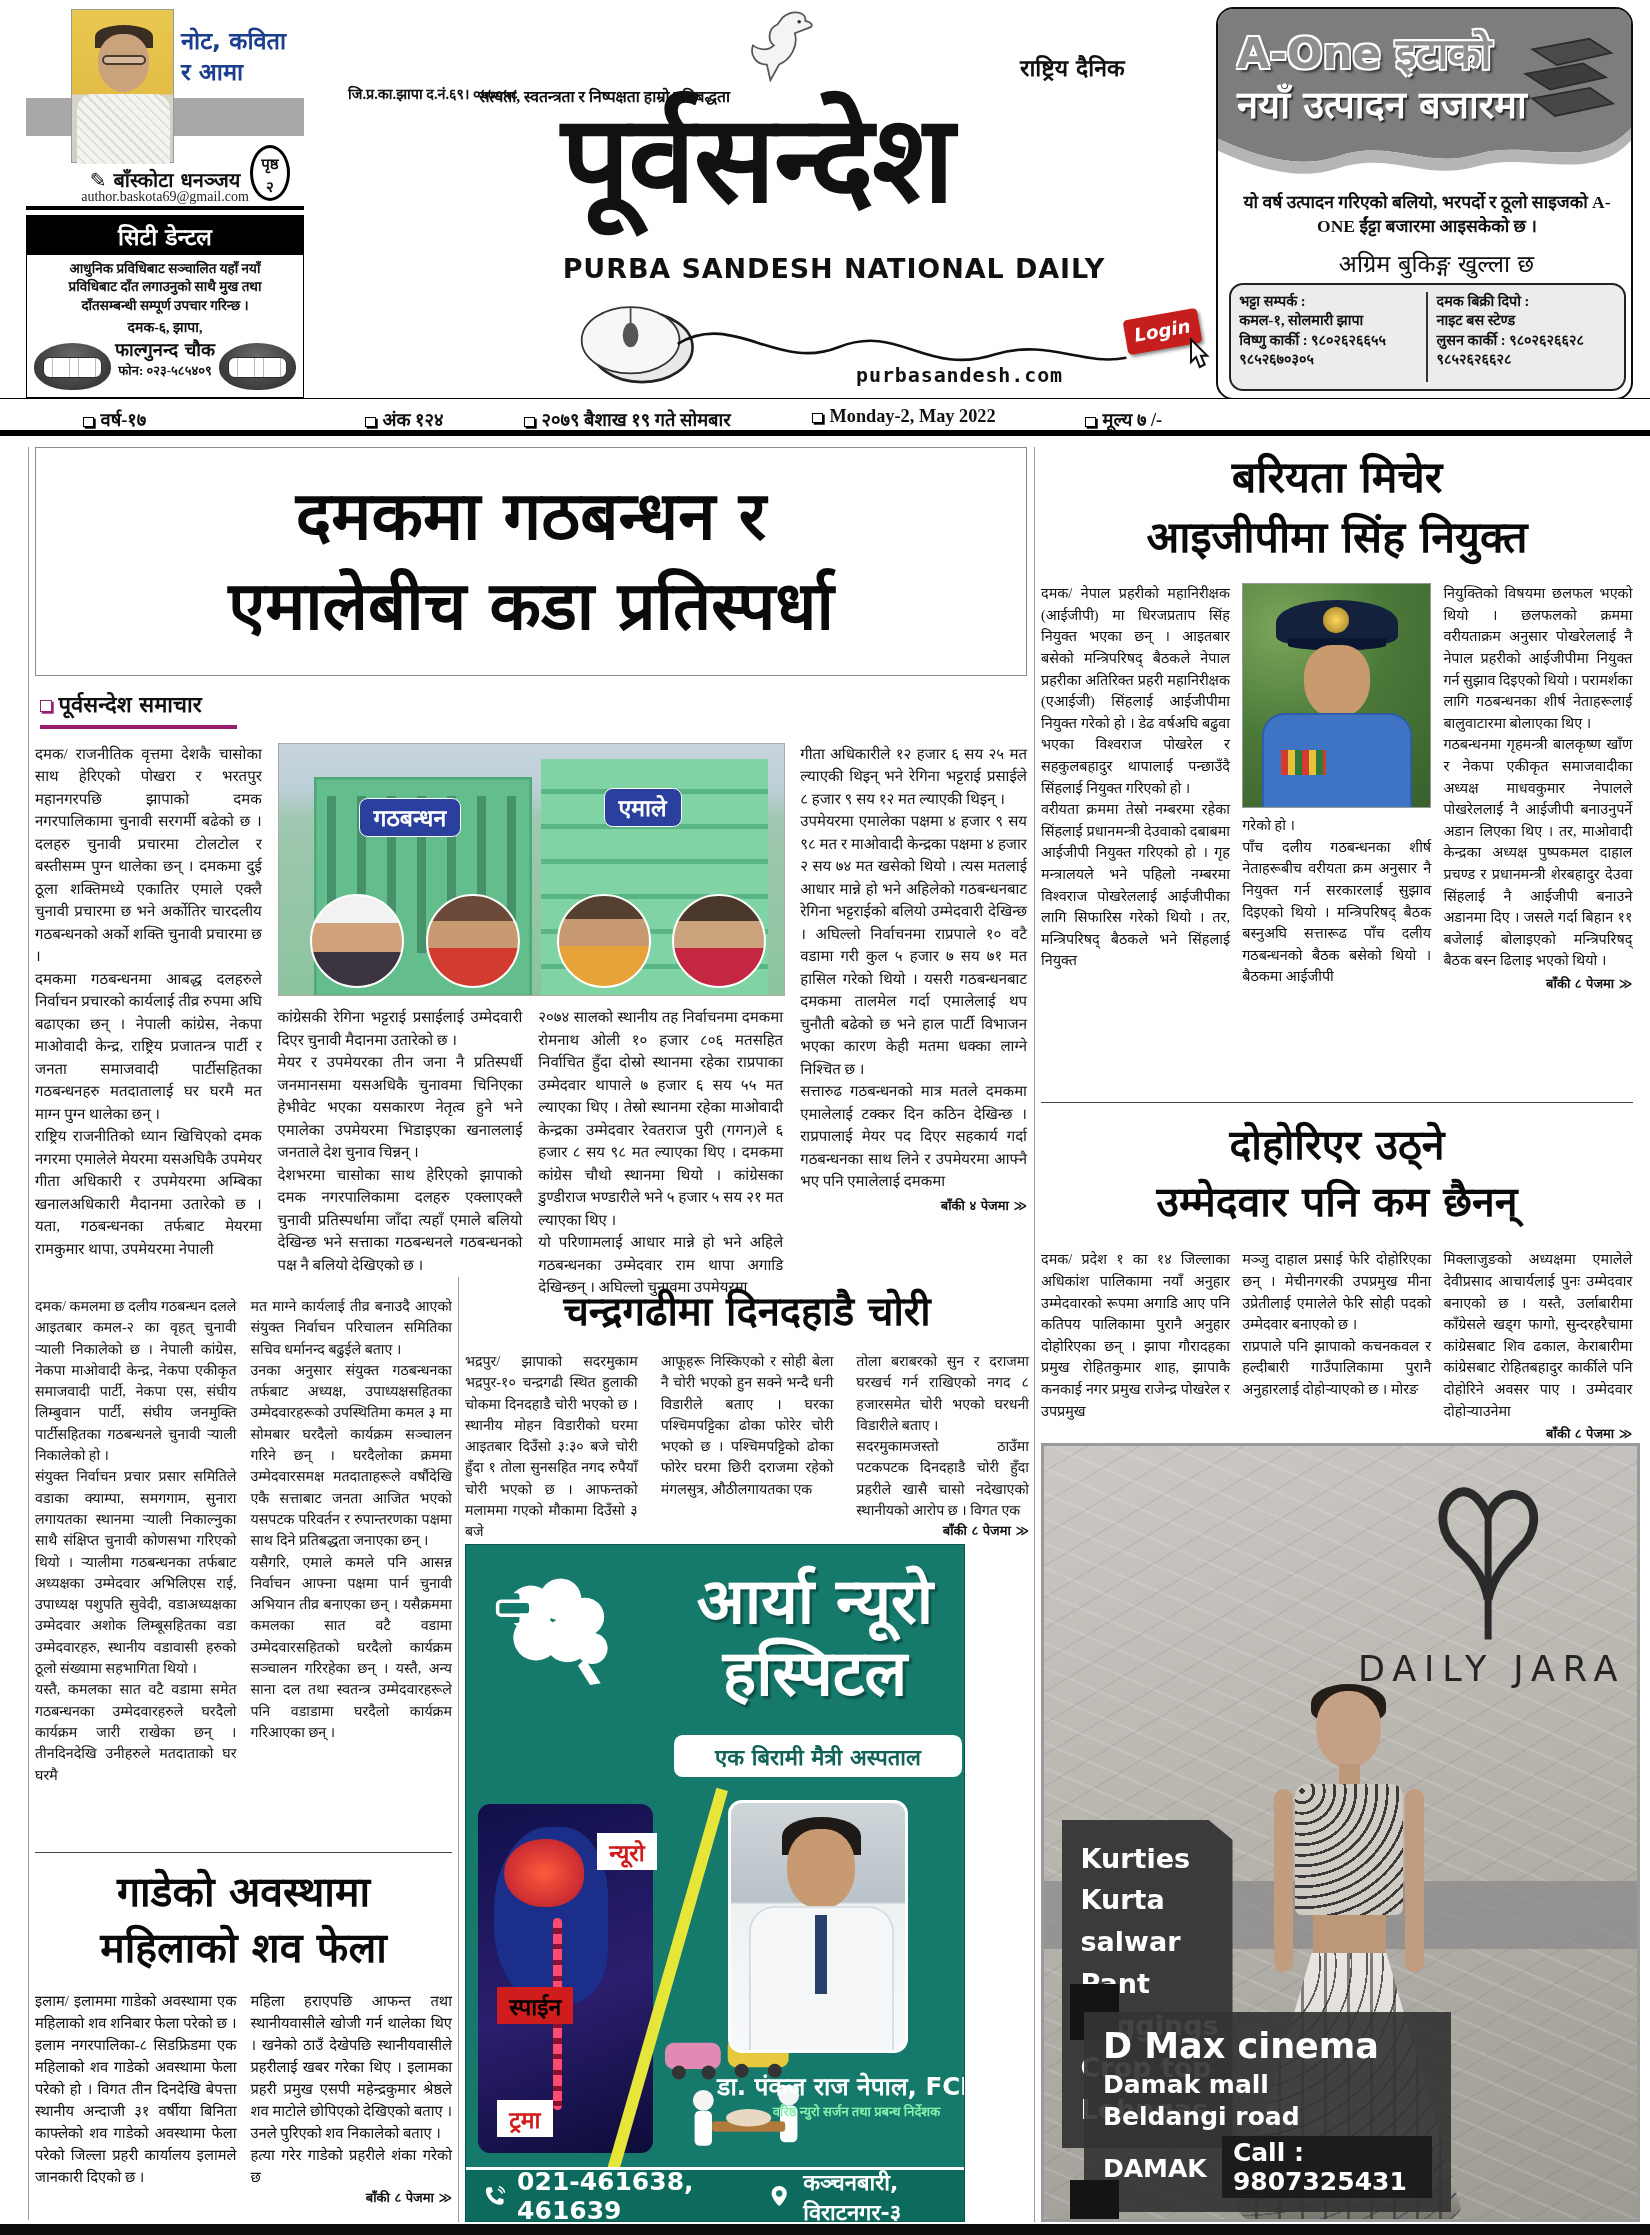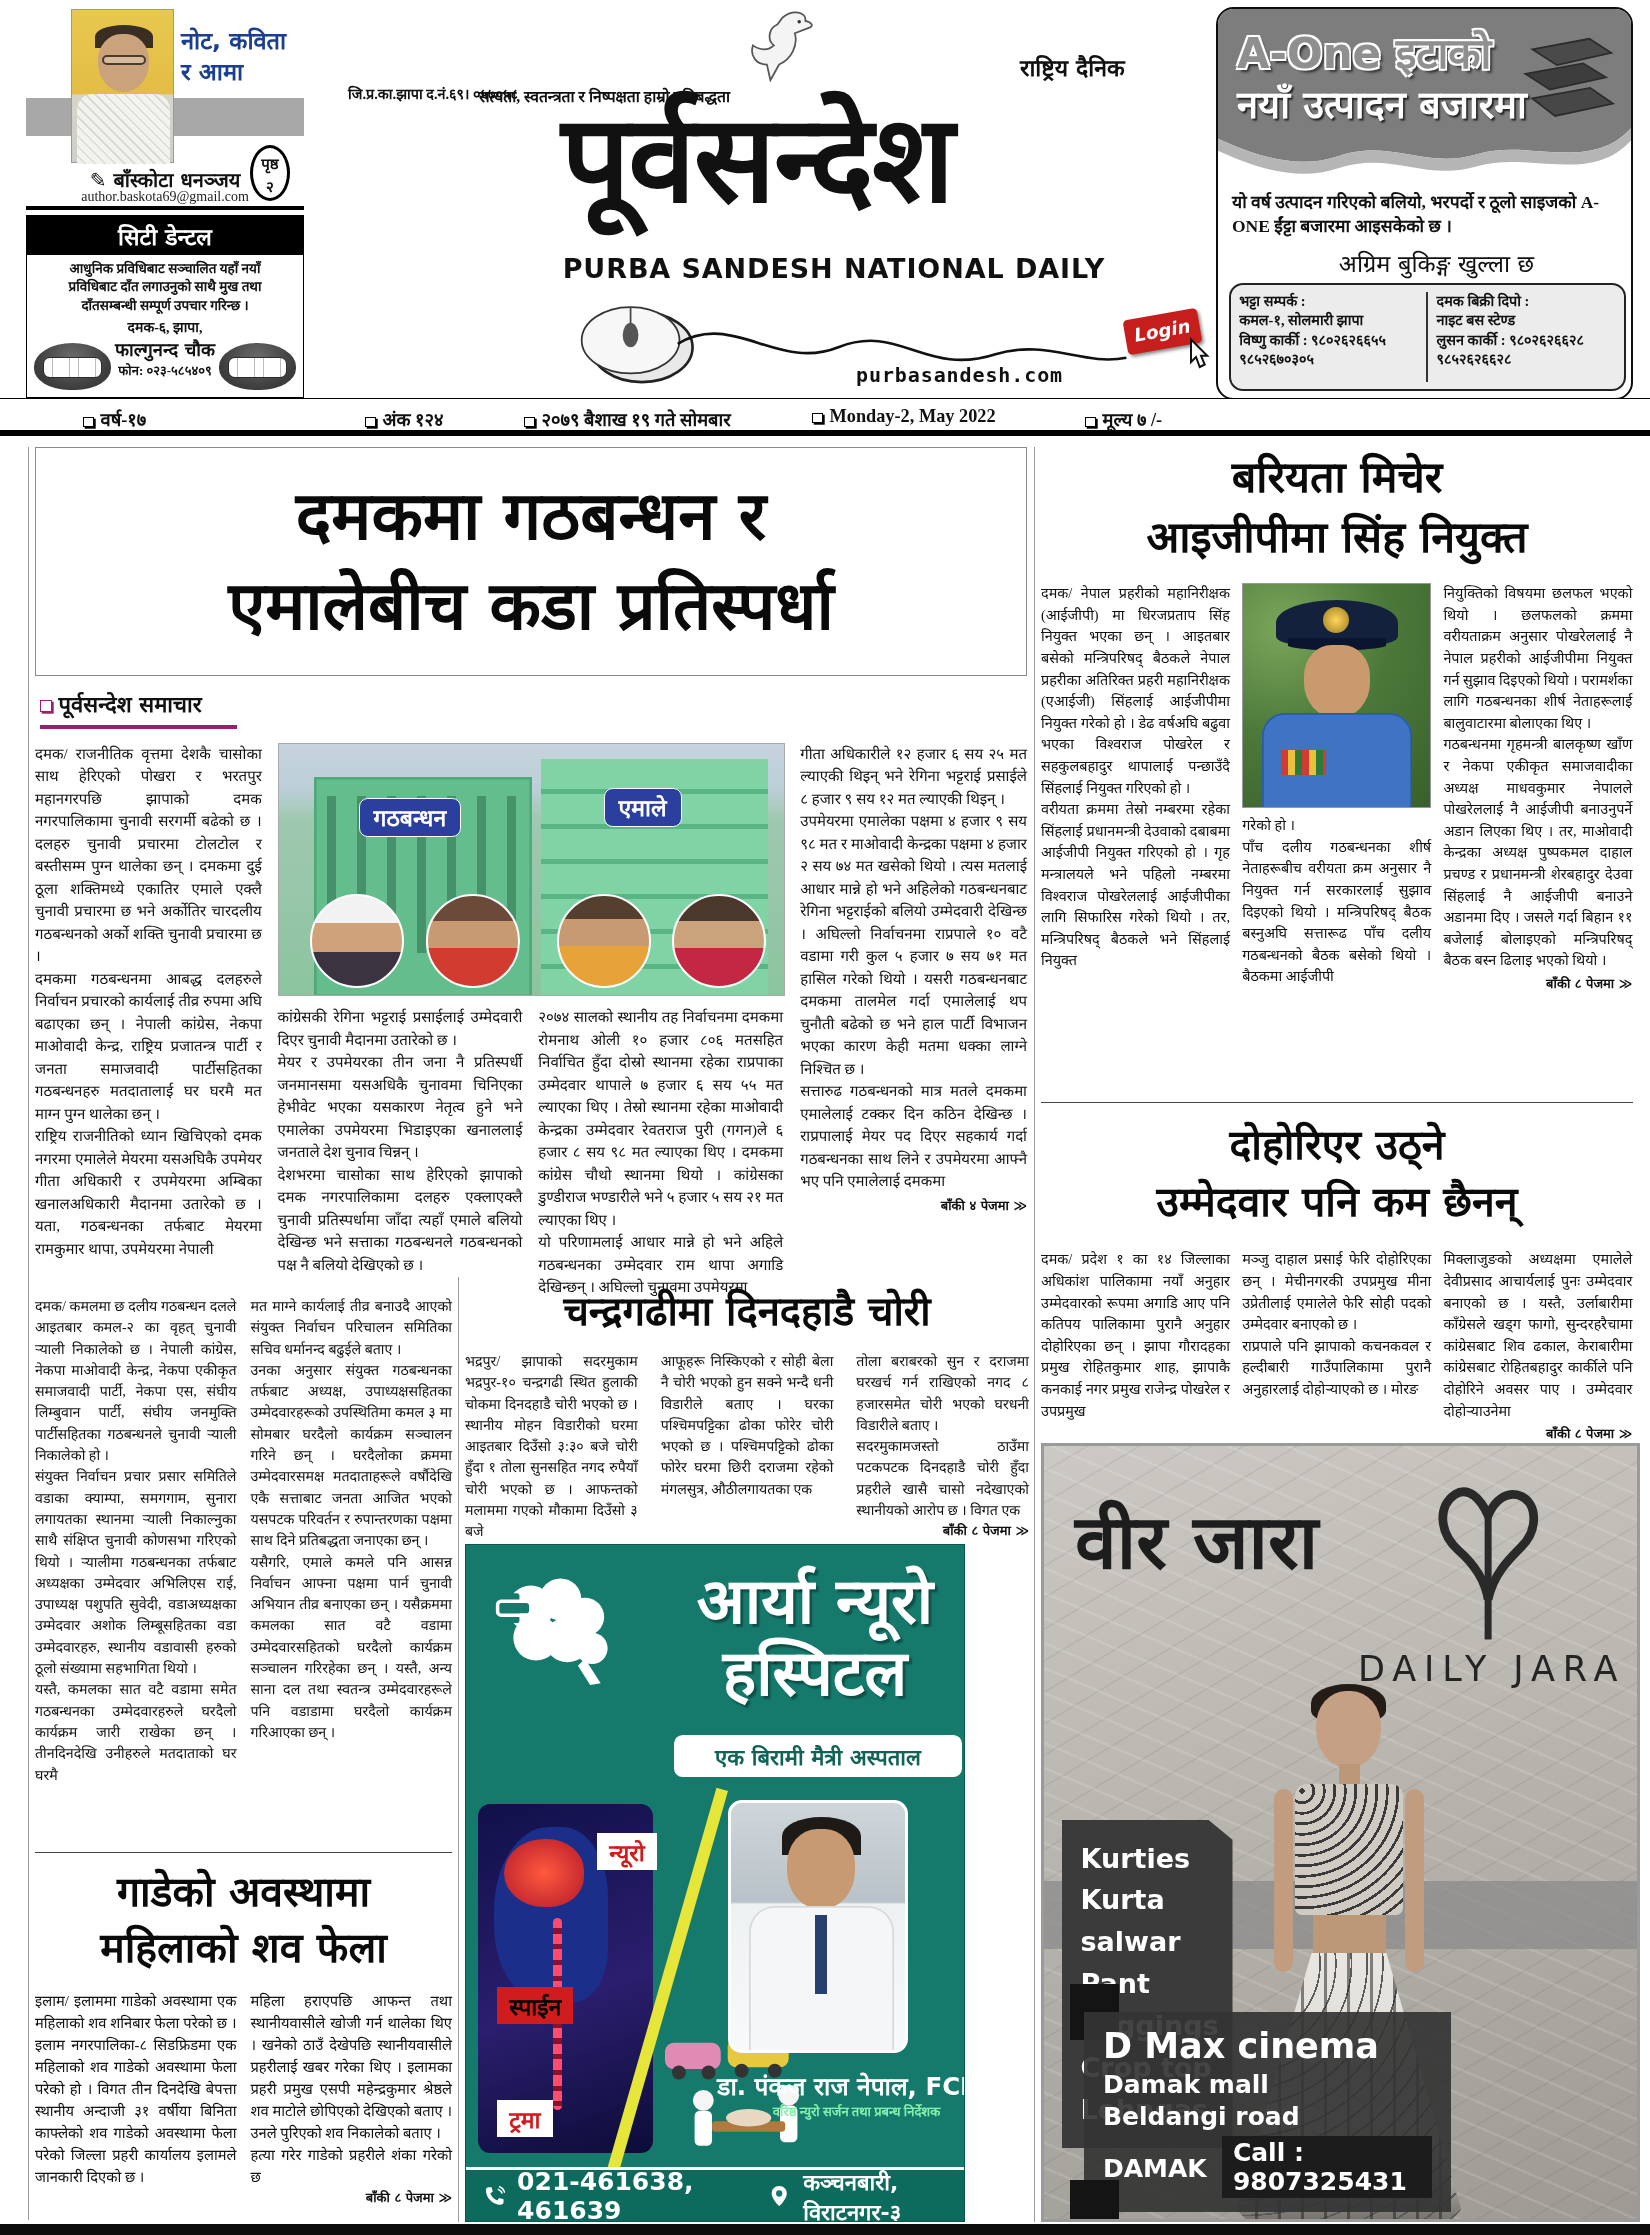--- a/index.html
+++ b/index.html
@@ -50,21 +50,21 @@
   .site-url { left:856px; top:363px; font-family:"DejaVu Sans Mono",monospace; font-weight:bold; font-size:20px; letter-spacing:0.9px; }
   .login-btn { left:1125px; top:314px; width:75px; height:35px; background:#c61d1d; border-radius:4.4px; transform:rotate(-10deg);
     color:#fff; font-family:"DejaVu Sans",sans-serif; font-style:italic; font-weight:bold; font-size:18.3px; text-align:center; line-height:33px; box-shadow:1.7px 2.6px 3.5px rgba(0,0,0,.45); }
   .cursor-hand { left:1181px; top:337px; width:30px; height:35px; }
 
   .aone { left:1216px; top:7px; width:417px; height:393px; border:2.6px solid #0d0d0d; border-radius:17.5px; background:#fff; overflow:hidden; }
   .aone-gray { position:absolute; left:0; top:0; width:100%; height:100%; }
   .aone-t1 { position:absolute; left:19px; top:14px; font-family:"DejaVu Sans",sans-serif; font-weight:bold; font-size:42px; color:#8f8f8f;
     text-shadow:-1.7px -1.7px 0 #fff,1.7px -1.7px 0 #fff,-1.7px 1.7px 0 #fff,1.7px 1.7px 0 #fff, 3.5px 3.5px 2.6px #333; }
   .aone-t2 { position:absolute; left:19px; top:68px; font-family:"DejaVu Sans",sans-serif; font-weight:bold; font-size:38px; color:#fff; text-shadow:1.7px 1.7px 1.7px #222; }
-  .aone-body { position:absolute; left:14px; top:182px; width:390px; font-size:17.5px; font-weight:bold; text-align:left; line-height:1.35; }
+  .aone-body { position:absolute; left:14px; top:182px; width:390px; font-size:17.5px; font-weight:bold; text-align:center; line-height:1.35; }
   .aone-booking { position:absolute; left:12px; top:238px; width:100%; text-align:center; font-family:"DejaVu Sans",sans-serif; font-weight:normal; font-size:23.6px; }
   .aone-contact { position:absolute; left:10.5px; top:274px; width:397px; height:108px; border:2.2px solid #222; border-radius:14px; background:#ececec; display:flex; }
   .aone-col { flex:1; padding:7px 8.7px; font-size:14.4px; font-weight:bold; line-height:1.35; white-space:pre-line; }
   .aone-div { width:1.7px; background:#333; margin:7px 0; }
 
   
   .dateline { left:0px; top:398px; width:1651px; height:38px; border-top:1.7px solid #000; border-bottom:6.1px solid #000; background:#fff; }
   .dl-item { position:absolute; top:7px; font-size:18.3px; font-weight:bold; white-space:nowrap; }
 
   
@@ -467,21 +467,20 @@
       <span class="hosp-phone">021-461638, 461639</span>
       <svg class="hosp-pin" width="23" height="30" viewBox="0 0 26 34" style="margin-left:35px;">
         <path d="M13 1 C6 1 1 6 1 13 C1 22 13 33 13 33 C13 33 25 22 25 13 C25 6 20 1 13 1 Z" fill="#fff"></path>
         <circle cx="13" cy="13" r="5" fill="#157a6c"></circle>
       </svg>
       <span class="hosp-loc" style="margin-left:3.5px;">कञ्चनबारी, विराटनगर-३</span>
     </div>
   </div>
 
   <div class="abs veer">
-    <div class="veer-deva">वीर जारा</div>
     <svg class="veer-logo" viewBox="0 0 150 190">
       <path d="M40 20 C20 34 22 64 44 84 C60 98 74 116 78 140 C84 112 100 96 116 80 C136 60 134 30 116 22 C100 15 86 26 78 44 C70 26 56 10 40 20 Z" fill="none" stroke="#2a2a2a" stroke-width="10" stroke-linecap="round"></path>
       <path d="M78 44 L78 186" stroke="#2a2a2a" stroke-width="8"></path>
     </svg>
     <div class="veer-latin">DAILY JARA</div>
     <div class="veer-band"></div>
     <div class="model">
       <div class="m-hair"></div>
       <div class="m-head"></div>
       <div class="m-neck"></div>

